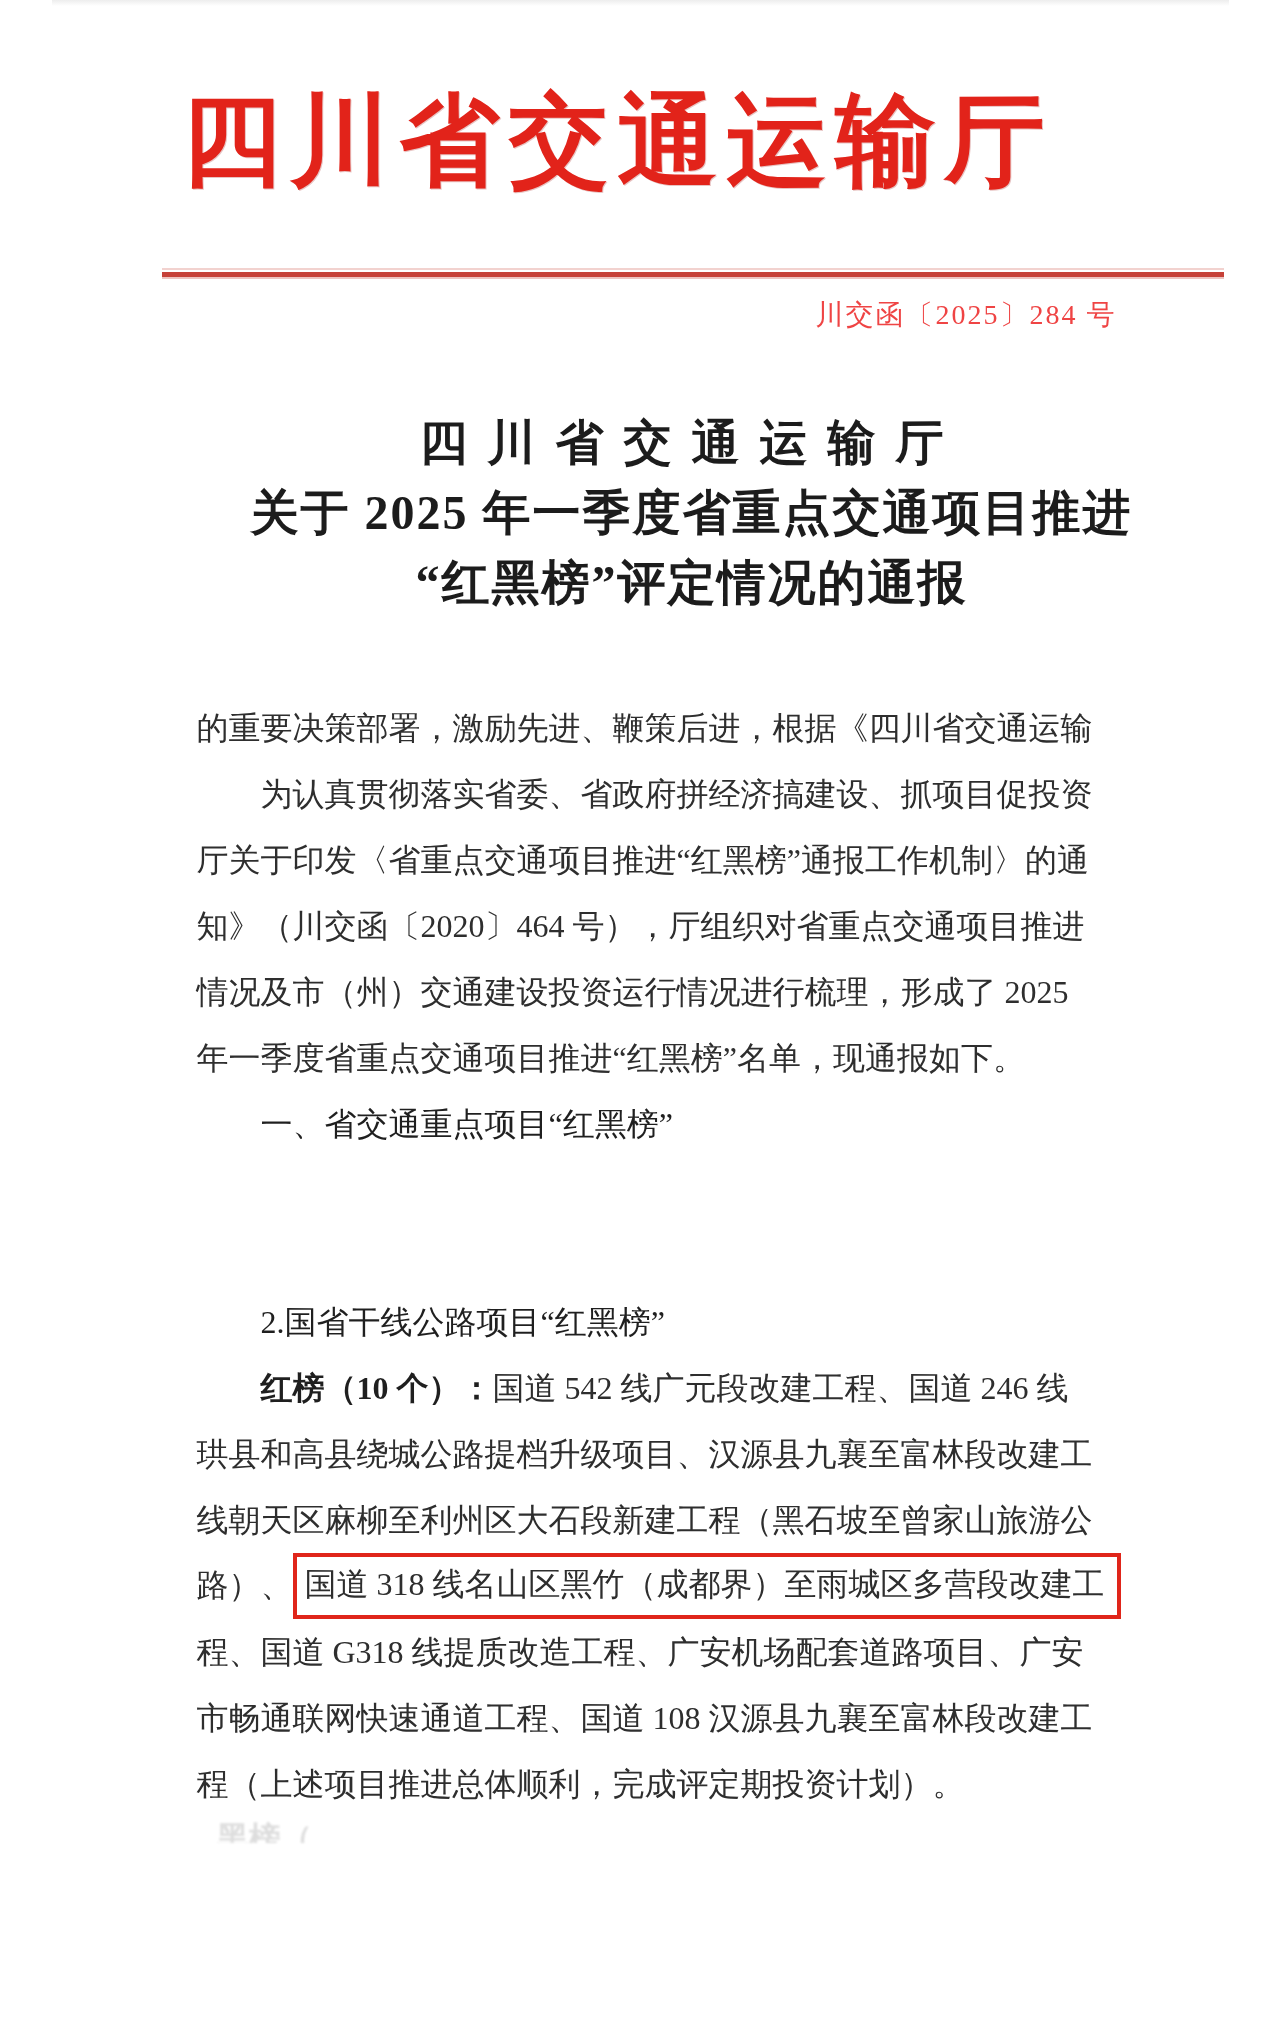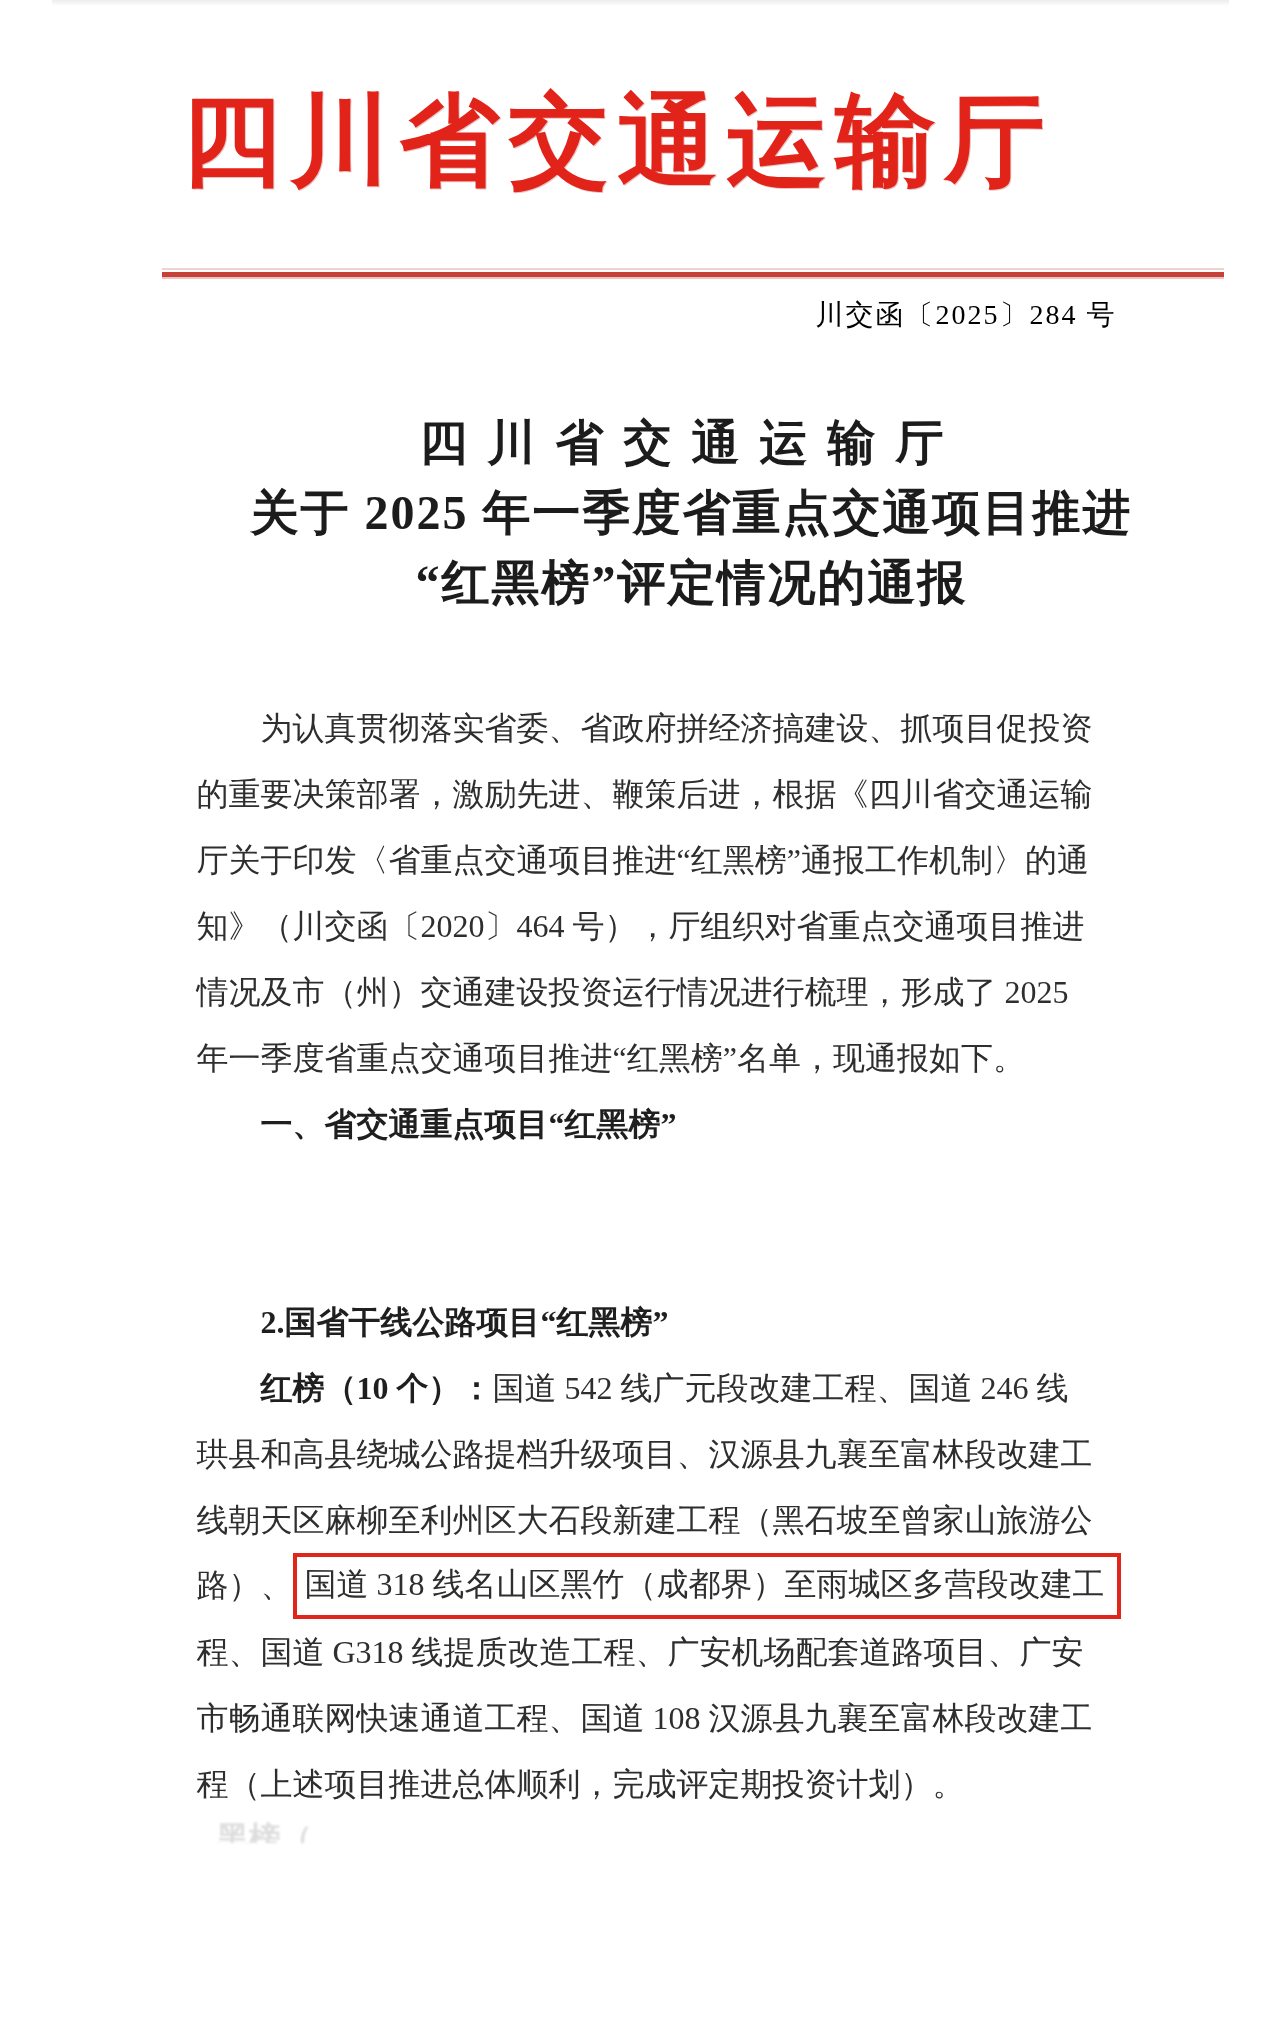--- a/index.html
+++ b/index.html
@@ -26,35 +26,35 @@
   .red-rule{
     position:absolute;top:268px;left:110px;width:1062px;height:11px;
     background:linear-gradient(to bottom,
       #f2d2cf 0px,#f2d2cf 2px,
       #ffffff 2px,#ffffff 4px,
       #c64138 4px,#c64138 9px,
       #edc4c0 9px,#edc4c0 11px);
   }
   .doc-number{
     position:absolute;top:296px;right:112px;
-    font-size:28px;letter-spacing:2px;color:#000000;white-space:nowrap;
+    font-size:28px;letter-spacing:2px;color:#ef4444;white-space:nowrap;
   }
   .doc-title{
     position:absolute;top:408px;left:0;width:1280px;
     text-align:center;font-weight:bold;color:#1c1c1c;
   }
   .doc-title .t{font-size:48px;line-height:70px;letter-spacing:2px;white-space:nowrap;}
   .doc-title .t1{letter-spacing:20px;}
   .body-block{
     position:absolute;top:695px;left:145px;width:1000px;
     font-size:32px;color:#2e2e2e;
   }
   .line{height:66px;line-height:66px;white-space:nowrap;}
   .indent{text-indent:64px;}
-  .heading{font-weight:bold;color:#1f1f1f;}
+  .heading{font-weight:normal;color:#1f1f1f;}
   .bold{font-weight:bold;color:#1f1f1f;}
   .spacer{height:132px;}
   .boxed-line{height:66px;display:flex;align-items:center;white-space:nowrap;}
   .red-box{
     display:inline-block;
     border:4px solid #e0251a;
     padding:6px 12px 8px 8px;
     line-height:1.35;
   }
   .faint{
@@ -77,22 +77,22 @@
   <div class="doc-number">川交函〔2025〕284 号</div>
 
   <div class="doc-title">
     <div class="t t1">四川省交通运输厅</div>
     <div class="t">关于 2025 年一季度省重点交通项目推进</div>
     <div class="t">“红黑榜”评定情况的通报</div>
   </div>
 
   <div class="body-block">
 
+    <div class="line">的重要决策部署，激励先进、鞭策后进，根据《四川省交通运输</div>
     <div class="line indent">为认真贯彻落实省委、省政府拼经济搞建设、抓项目促投资</div>
-    <div class="line">的重要决策部署，激励先进、鞭策后进，根据《四川省交通运输</div>
     <div class="line">厅关于印发〈省重点交通项目推进“红黑榜”通报工作机制〉的通</div>
     <div class="line">知》（川交函〔2020〕464 号），厅组织对省重点交通项目推进</div>
     <div class="line">情况及市（州）交通建设投资运行情况进行梳理，形成了 2025</div>
     <div class="line">年一季度省重点交通项目推进“红黑榜”名单，现通报如下。</div>
 
     <div class="line indent heading">一、省交通重点项目“红黑榜”</div>
 
     <div class="spacer"></div>
 
     <div class="line indent heading">2.国省干线公路项目“红黑榜”</div>

